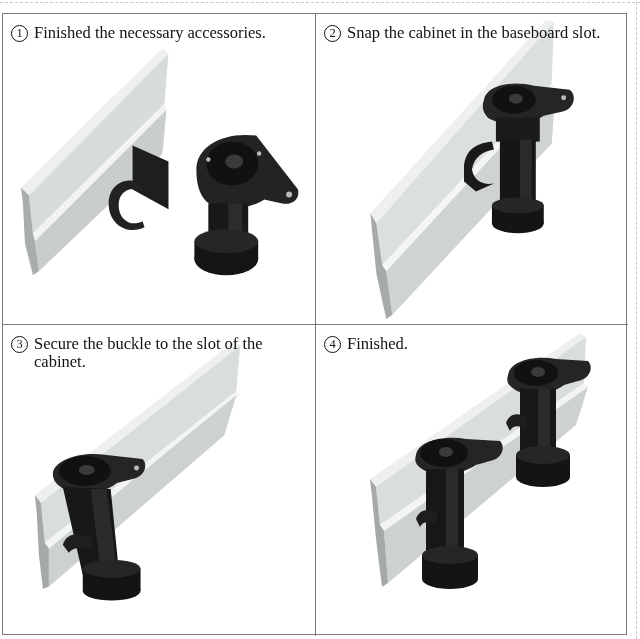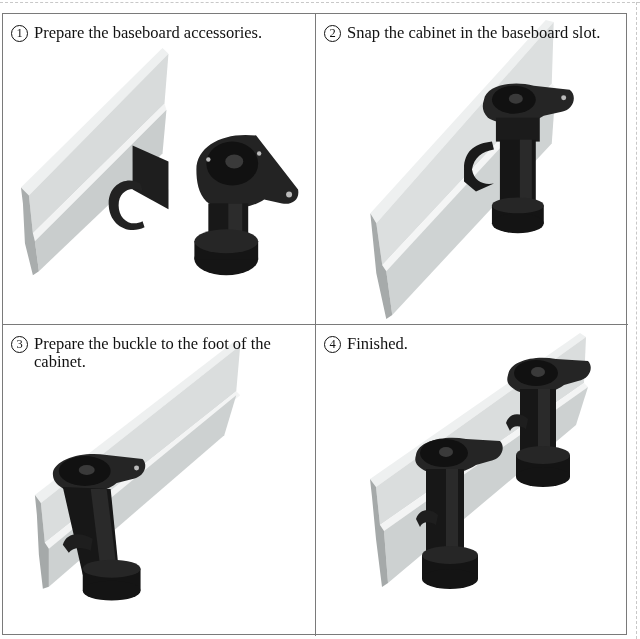--- a/index.html
+++ b/index.html
@@ -20,21 +20,21 @@
 <body>
 
 <div class="dash-top"></div>
 <div class="dash-right"></div>
 
 <div class="grid">
 
   <div class="panel p1">
     <div class="caption">
       <span class="num">1</span>
-      <span class="ctext">Prepare the baseboard accessories.</span>
+      <span class="ctext">Finished the necessary accessories.</span>
     </div>
     <svg class="art" viewBox="0 0 313 311">
 
       <g>
         <polygon points="18,174 160,34 166,40 26,182" fill="#eef0f0"></polygon>
         <polygon points="26,182 166,40 162,90 30,220" fill="#d8dbdb"></polygon>
         <polygon points="30,220 162,90 164,96 32,228" fill="#f2f3f3"></polygon>
         <polygon points="32,228 164,96 160,140 36,258" fill="#c9cdcd"></polygon>
         <polygon points="18,174 26,182 30,220 32,228 36,258 30,262 22,230 20,190" fill="#a9adad"></polygon>
       </g>
@@ -87,21 +87,21 @@
         <rect x="176" y="192" width="52" height="18" fill="#141414"></rect>
         <ellipse cx="202" cy="210" rx="26" ry="10" fill="#141414"></ellipse>
         <ellipse cx="202" cy="192" rx="26" ry="8" fill="#262626"></ellipse>
       </g>
     </svg>
   </div>
 
   <div class="panel p3">
     <div class="caption">
       <span class="num">3</span>
-      <span class="ctext">Prepare the buckle to the foot of the cabinet.</span>
+      <span class="ctext">Secure the buckle to the slot of the cabinet.</span>
     </div>
     <svg class="art" viewBox="0 0 313 311">
       <g>
         <polygon points="32,170 232,16 238,20 38,178" fill="#eef0f0"></polygon>
         <polygon points="38,178 238,20 234,66 42,218" fill="#dadddd"></polygon>
         <polygon points="42,218 234,66 238,70 46,224" fill="#f3f4f4"></polygon>
         <polygon points="46,224 234,70 222,110 46,262" fill="#cdd1d1"></polygon>
         <polygon points="32,170 38,178 42,218 46,224 46,262 40,264 36,230 34,190" fill="#a5a9a9"></polygon>
       </g>
       <g>

